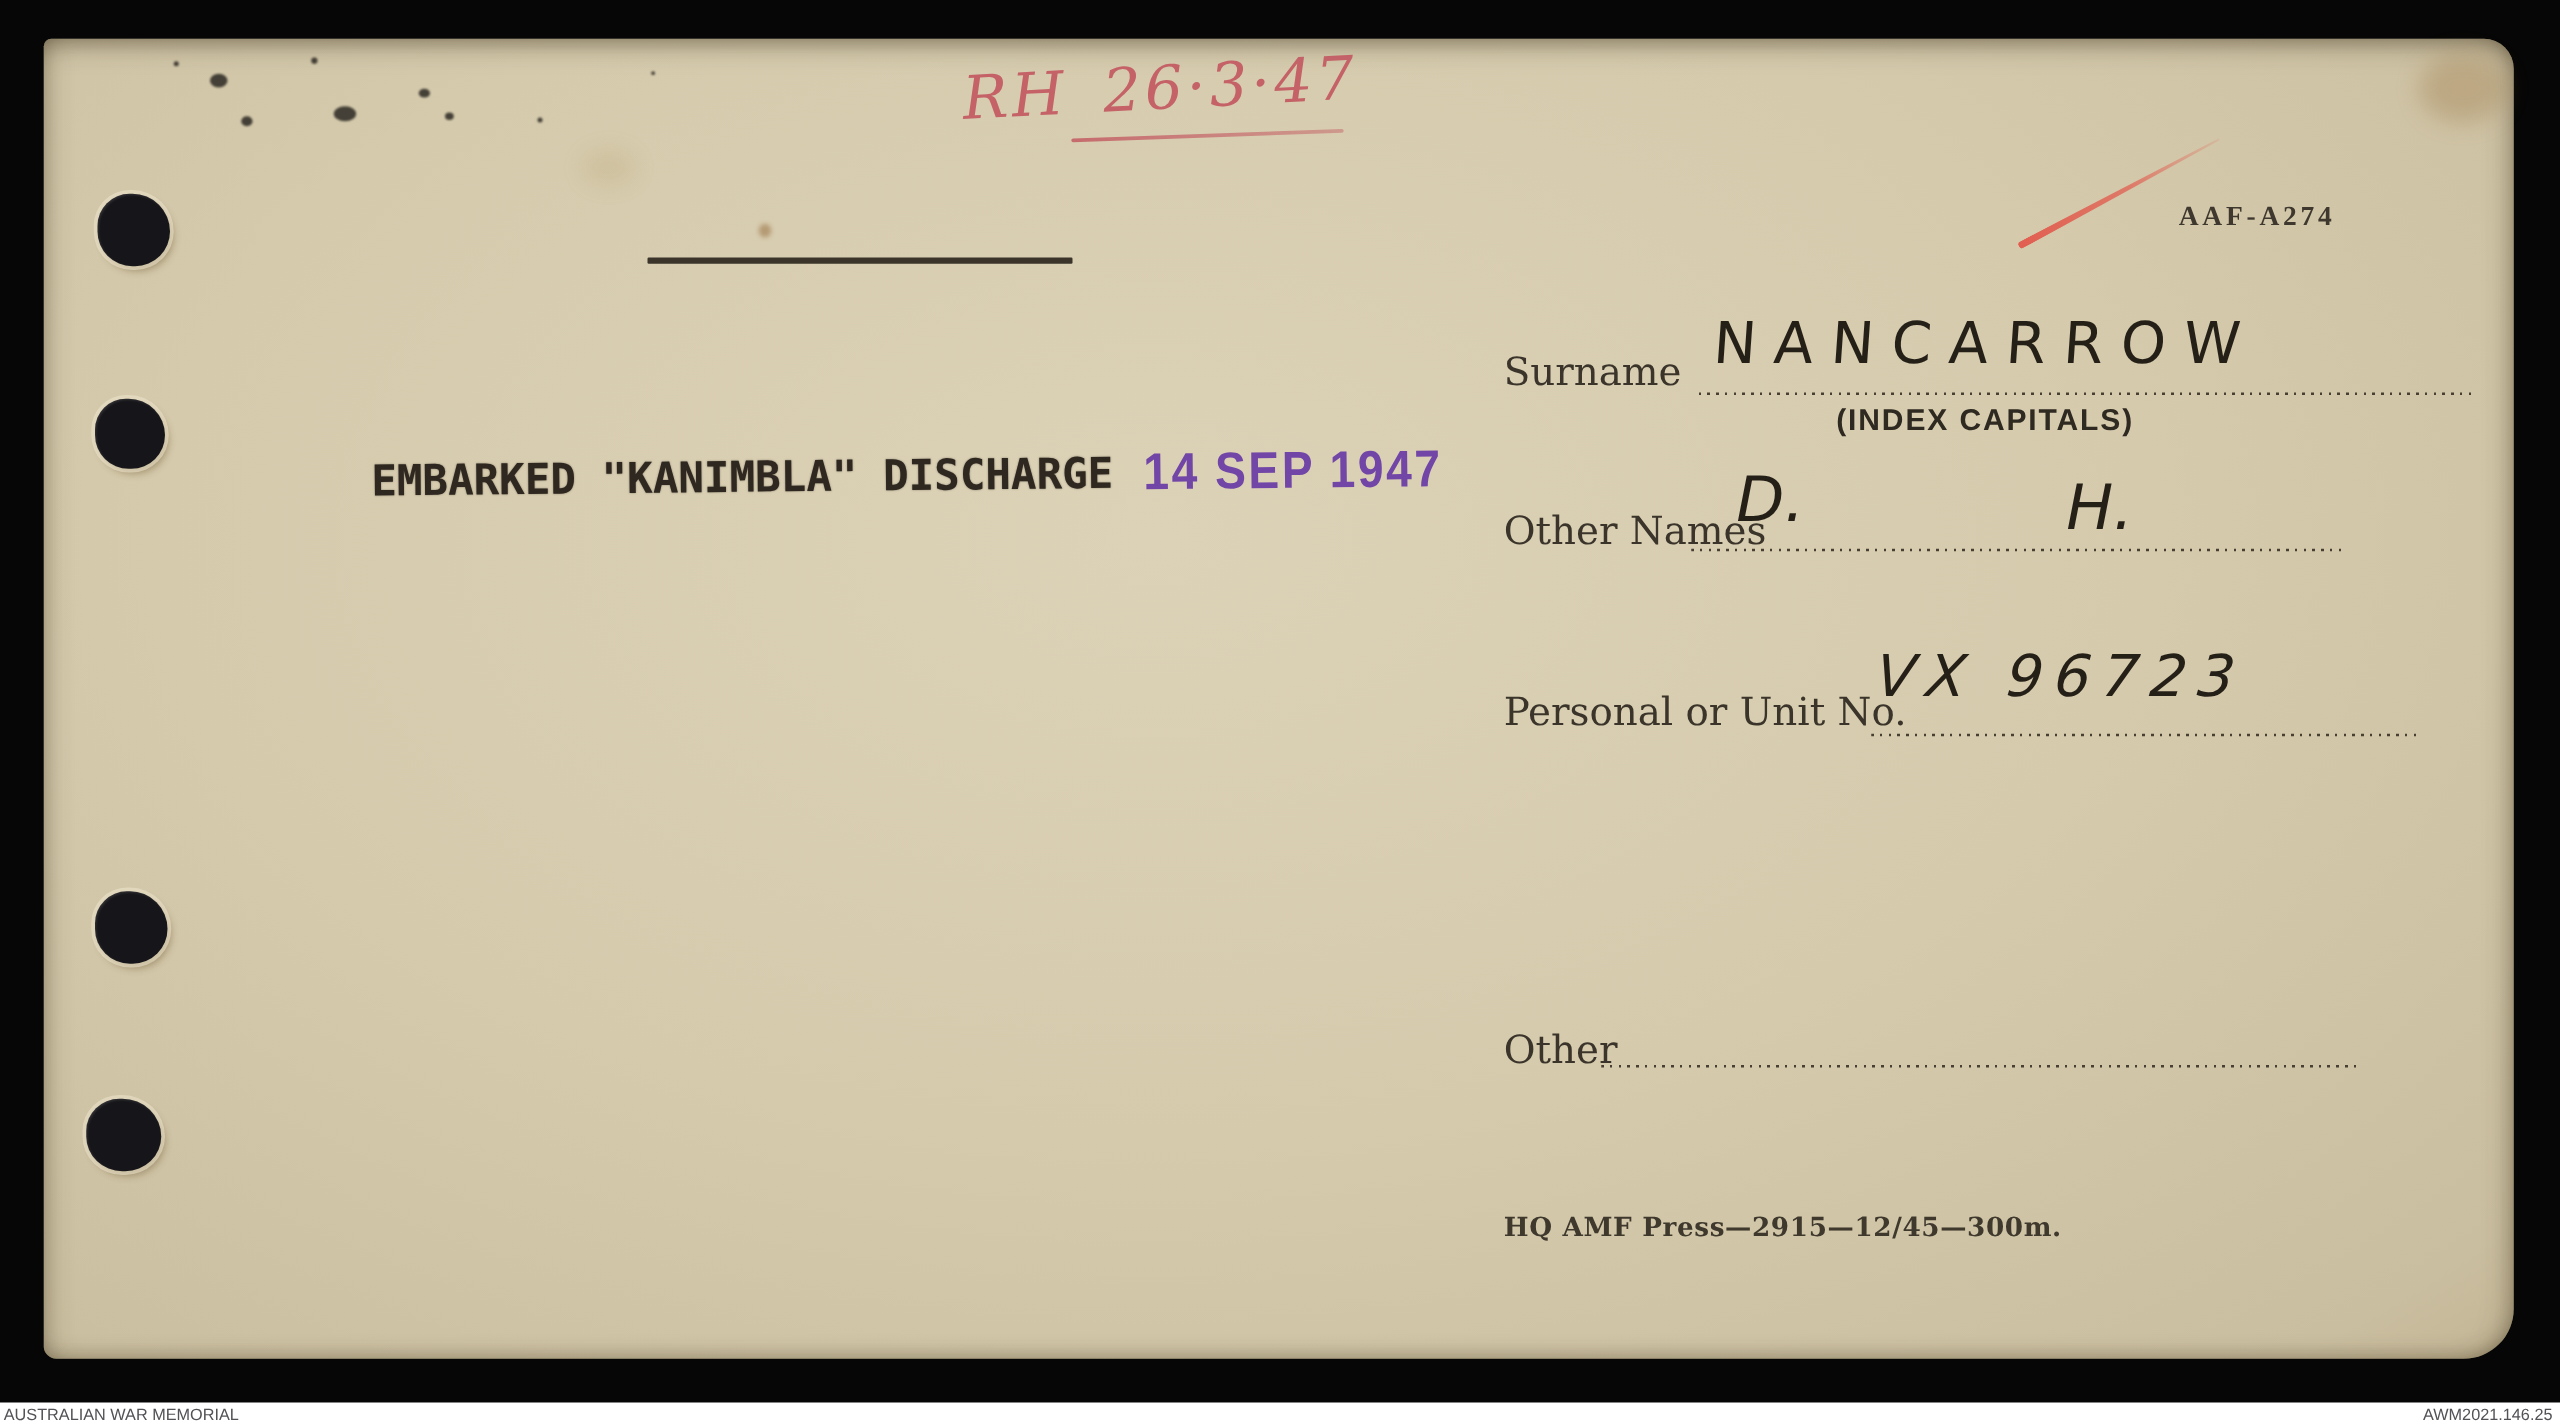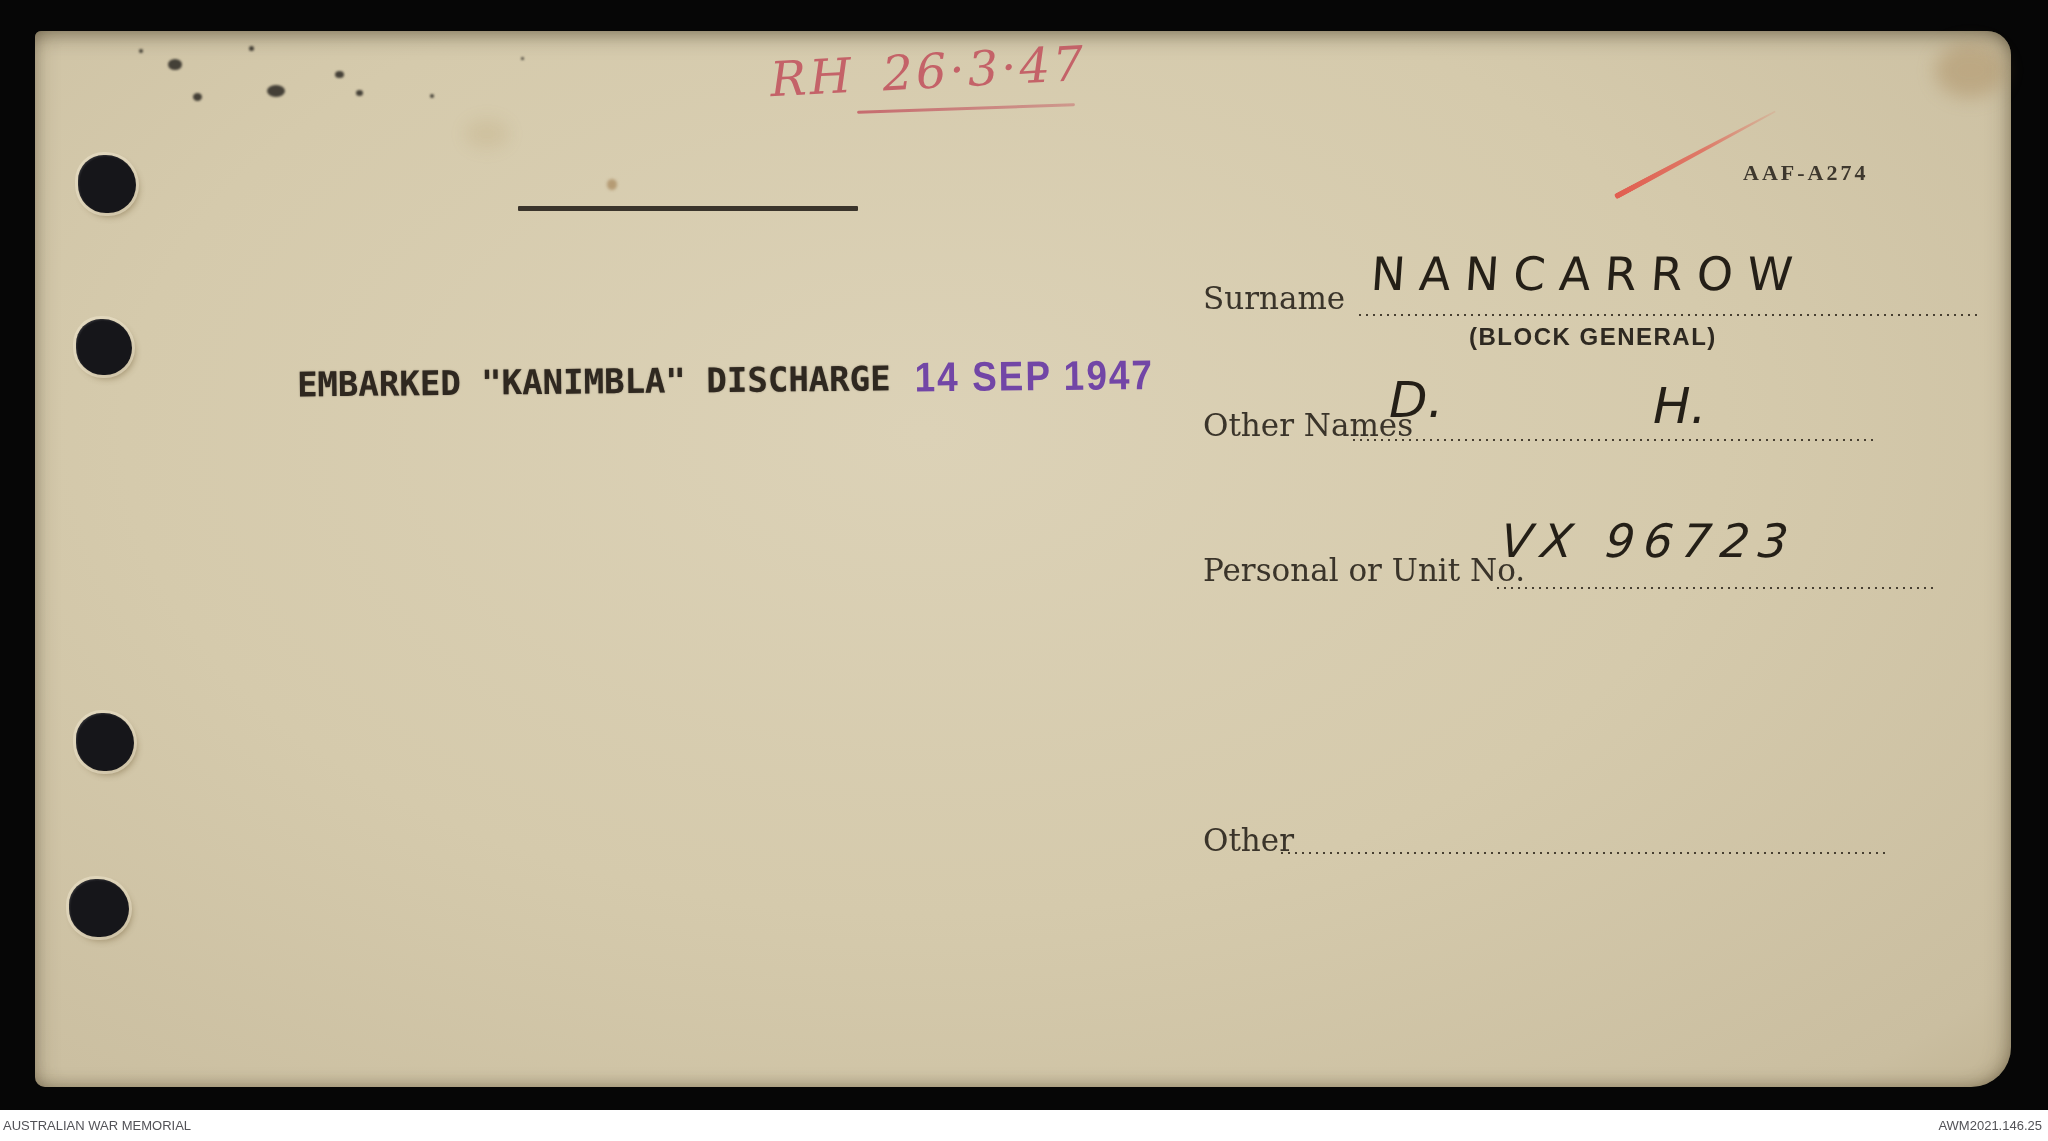--- a/index.html
+++ b/index.html
@@ -83,21 +83,21 @@
   .sublabel{
     position:absolute;font-family:"Liberation Sans", sans-serif;font-weight:bold;
     font-size:24px;letter-spacing:1.5px;color:#2e2921;white-space:nowrap;
   }
   .print-line{
     position:absolute;left:1168px;top:938px;
     font-family:"DejaVu Serif", serif;font-weight:bold;
     font-size:21px;color:#3e382d;letter-spacing:0.5px;white-space:nowrap;
   }
   .footer-bar{
-    position:absolute;left:0;bottom:0;width:2048px;height:31px;background:#ffffff;
+    position:absolute;left:0;bottom:0;width:2048px;height:19px;background:#ffffff;
     font-family:"Liberation Sans", sans-serif;font-size:13px;color:#525257;
     display:flex;justify-content:space-between;align-items:center;margin-top:16px;
   }
   .footer-bar span{line-height:17px;}
   .footer-left{margin-left:3px;}
   .footer-right{margin-right:6px;}
 </style>
 </head>
 <body>
 
@@ -134,21 +134,21 @@
 
   <div class="stamp-row">
     <span class="stamp-black">EMBARKED "KANIMBLA" DISCHARGE</span>
     <span class="stamp-purple">14 SEP 1947</span>
   </div>
 
   <div class="row" style="top:212px;height:130px;">
     <span class="field-label" style="left:0;top:37px;">Surname</span>
     <span class="hand" style="left:168px;top:4px;font-size:46px;letter-spacing:14px;transform:skewX(-4deg);">NANCARROW</span>
     <div class="dotline" style="left:156px;top:70px;width:618px;"></div>
-    <span class="sublabel" style="left:266px;top:80px;">(BLOCK GENERAL)</span>
+    <span class="sublabel" style="left:266px;top:80px;">(INDEX CAPITALS)</span>
   </div>
 
   <div class="row" style="top:350px;height:100px;">
     <span class="field-label" style="left:0;top:26px;">Other Names</span>
     <span class="hand" style="left:186px;top:-10px;font-size:50px;font-style:italic;">D.</span>
     <span class="hand" style="left:450px;top:-4px;font-size:50px;font-style:italic;">H.</span>
     <div class="dotline" style="left:150px;top:57px;width:522px;"></div>
   </div>
 
   <div class="row" style="top:495px;height:100px;">
@@ -156,19 +156,20 @@
     <span class="hand" style="left:298px;top:-12px;font-size:46px;font-style:italic;letter-spacing:9px;transform:skewX(-6deg);">VX 96723</span>
     <div class="dotline" style="left:294px;top:60px;width:437px;"></div>
   </div>
 
 
   <div class="row" style="top:760px;height:100px;">
     <span class="field-label" style="left:0;top:31px;">Other</span>
     <div class="dotline" style="left:78px;top:60px;width:608px;"></div>
   </div>
 
+  <div class="print-line">HQ AMF Press—2915—12/45—300m.</div>
 
 </div>
 
 <div class="footer-bar">
   <span class="footer-left">AUSTRALIAN WAR MEMORIAL</span>
   <span class="footer-right">AWM2021.146.25</span>
 </div>
 
 </body></html>

